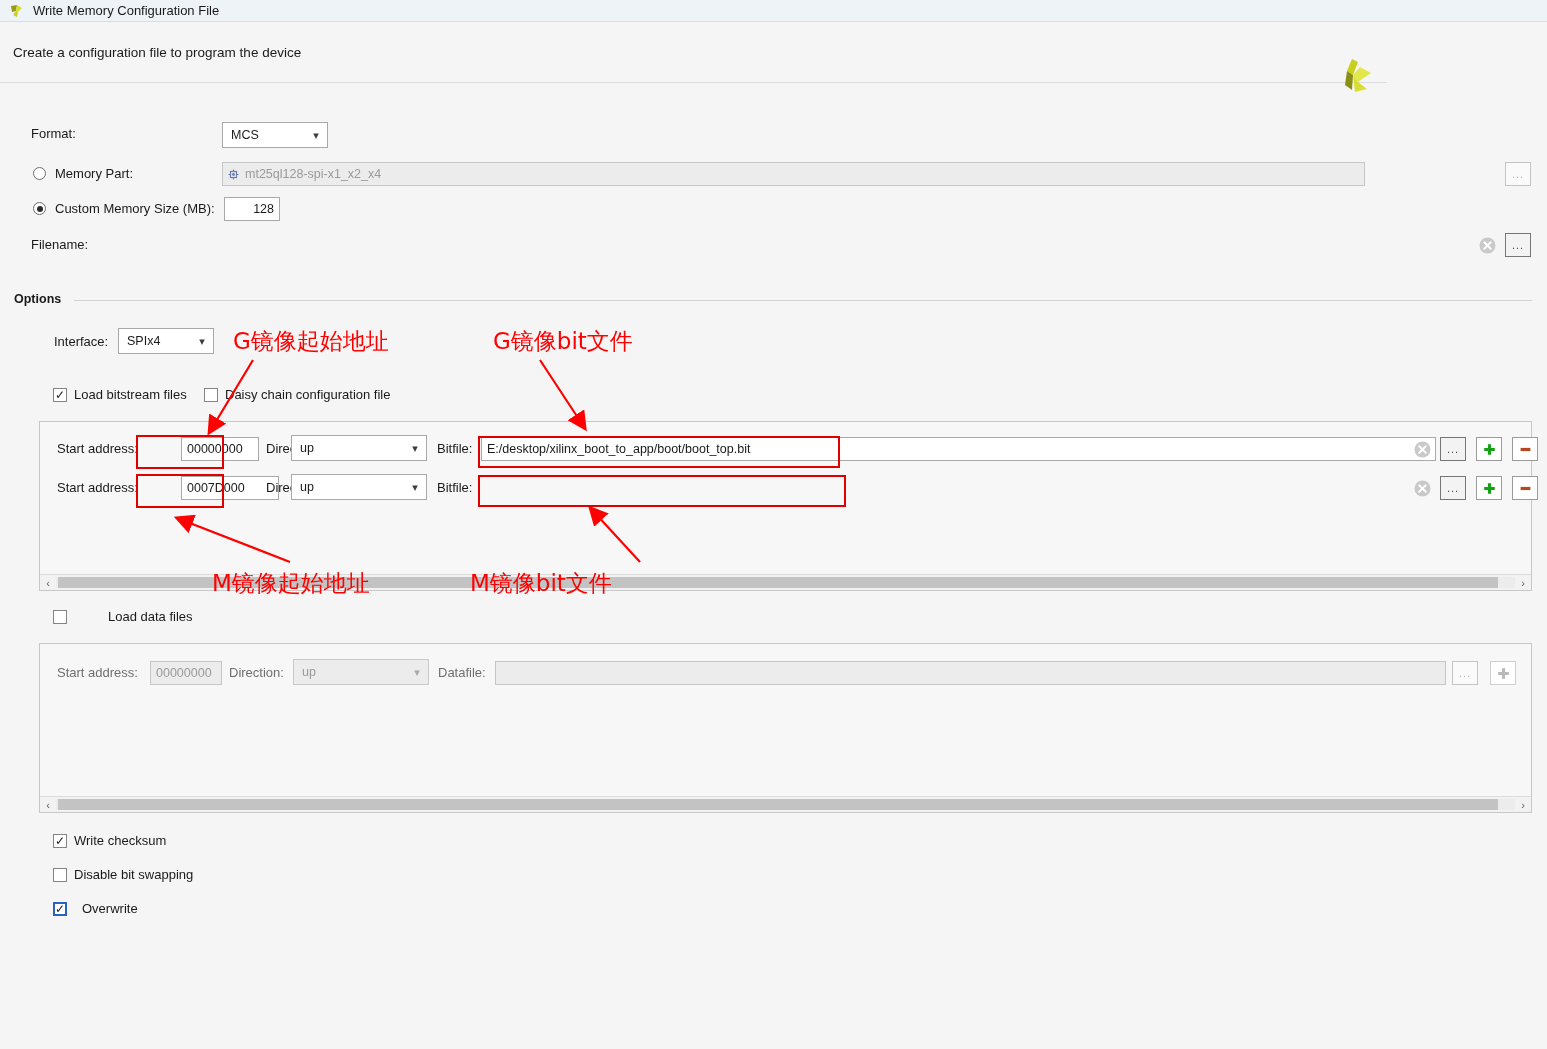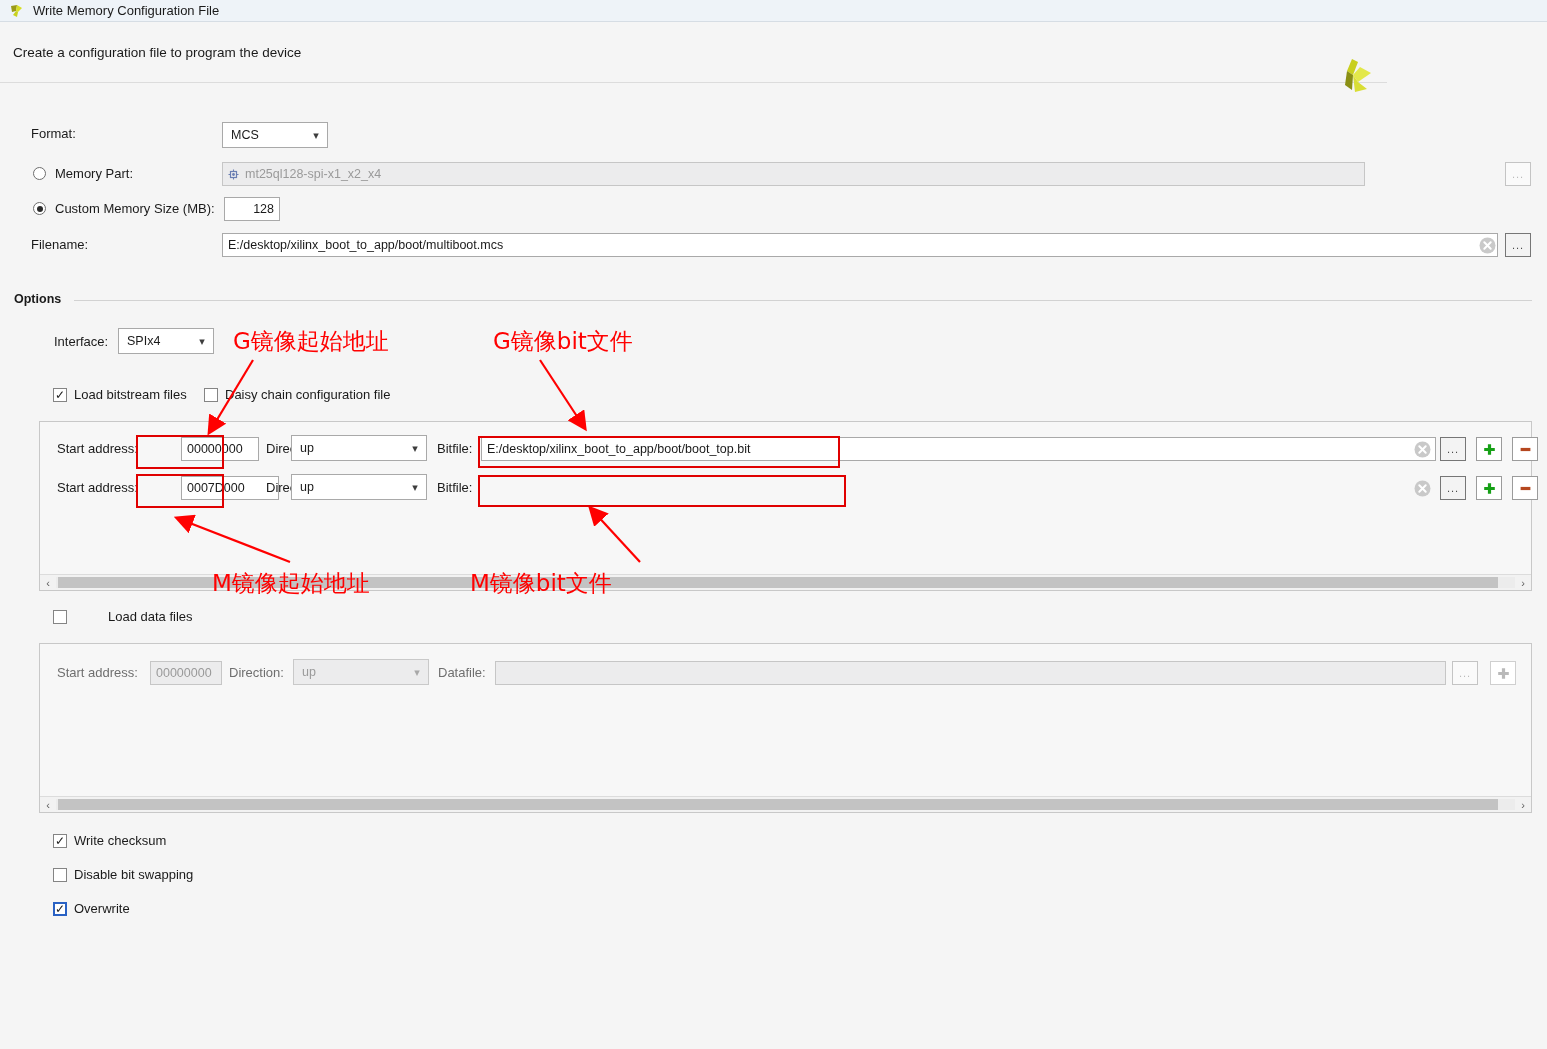--- a/index.html
+++ b/index.html
@@ -184,21 +184,20 @@
     <span class="radio on">
         <span class="dot"></span>
       </span>
     <span class="lbl" style="margin-left:9px;">Custom Memory Size (MB):</span>
   </div>
   <div class="textfield" style="position:absolute; left:224px; top:197px; width:56px; justify-content:flex-end;">128</div>
 
   <div class="row" style="left:31px; top:237px;">
     <span class="lbl">Filename:</span>
   </div>
-  <div class="textfield" style="position:absolute; left:222px; top:233px; width:1276px; height:24px;">E:/desktop/xilinx_boot_to_app/boot/multiboot.mcs</div>
   <div class="clear-x" style="position:absolute; left:1476px; top:234px;">
     <svg width="17" height="17" viewBox="0 0 17 17">
       <circle cx="8.5" cy="8.5" r="8" fill="#c9c9c9"></circle>
       <path d="M5.3 5.3 L11.7 11.7 M11.7 5.3 L5.3 11.7" stroke="#ffffff" stroke-width="2" stroke-linecap="round"></path>
     </svg>
   </div>
   <div class="btn-dots" style="position:absolute; left:1505px; top:233px;">...</div>
 
   <div class="group-title">Options</div>
   <div class="group-line"></div>
@@ -342,21 +341,21 @@
     <span class="lbl" style="margin-left:7px;">Write checksum</span>
   </div>
   <div class="row" style="left:53px; top:867px;justify-content:space-between;">
     <span class="cb"></span>
     <span class="lbl" style="margin-left:7px;">Disable bit swapping</span>
   </div>
   <div class="row" style="left:53px; top:901px;">
     <span class="cb on focus">
         <span class="tick">✓</span>
       </span>
-    <span class="lbl" style="margin-left:7px;">Overwrite</span>
+    <span class="lbl" style="margin-left:15px;">Overwrite</span>
   </div>
 
   <div class="cmdwrap">
     
     
   </div>
 
   <div class="footer">
     
     

